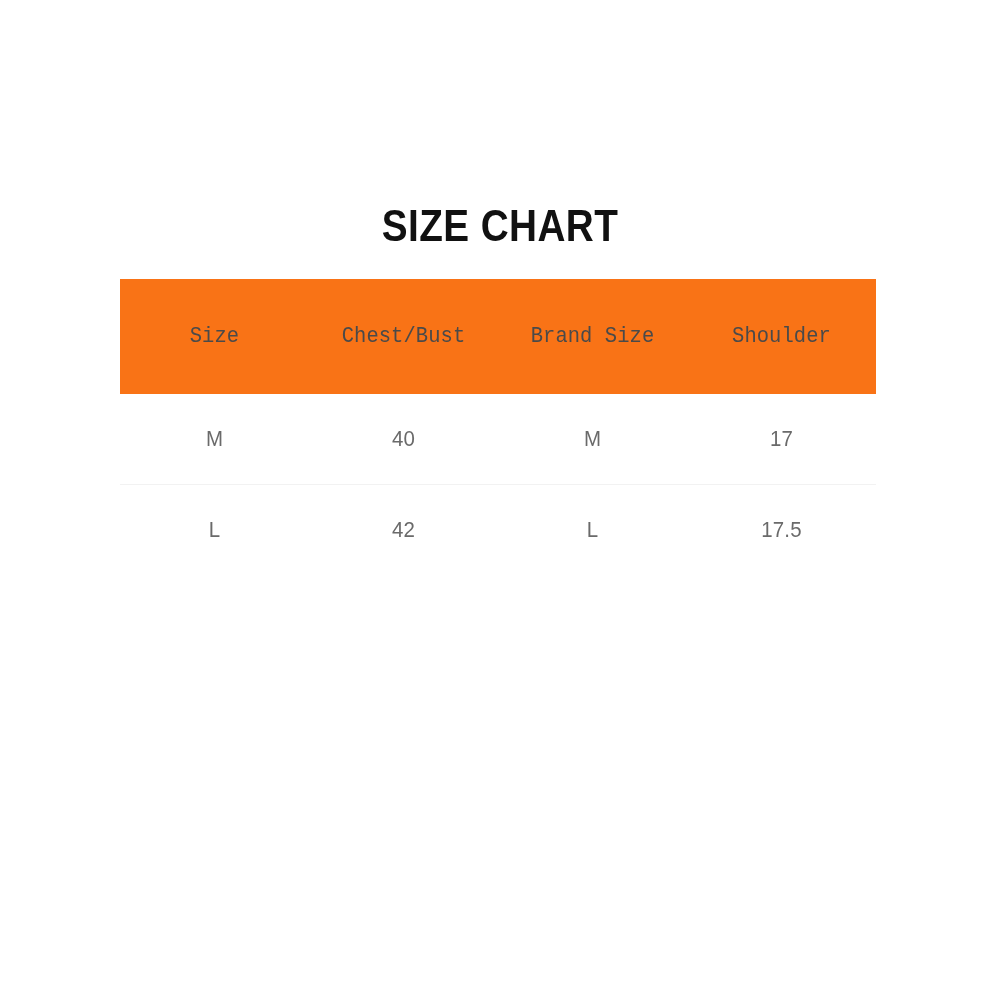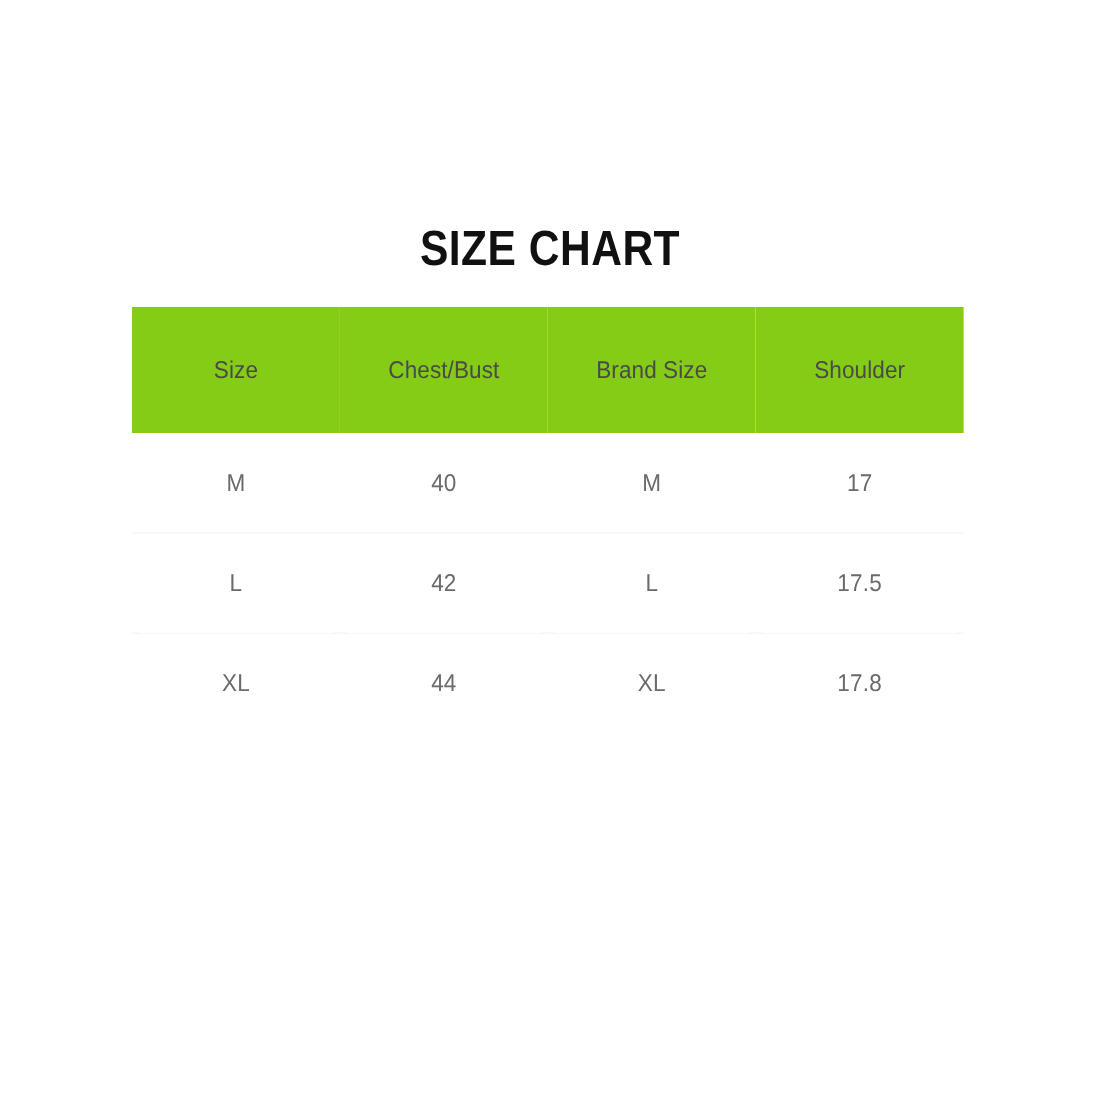--- a/index.html
+++ b/index.html
@@ -48,21 +48,22 @@
     left: 120px;
     top: 246px;
     width: 756px;
     border-collapse: collapse;
     table-layout: fixed;
   }
 
   .size-table col { width: 189px; }
 
   .size-table thead tr {
-    background: #84cc16;
+    background: #f97316;
+    font-family: Liberation Mono, monospace;
   }
 
   .size-table thead th {
     height: 115px;
     padding: 0;
     text-align: center;
     vertical-align: middle;
     font-size: 22px;
     font-weight: 400;
     color: #4a4a4a;
@@ -117,22 +118,16 @@
         <td>40</td>
         <td>M</td>
         <td>17</td>
       </tr>
       <tr>
         <td>L</td>
         <td>42</td>
         <td>L</td>
         <td>17.5</td>
       </tr>
-      <tr>
-        <td>XL</td>
-        <td>44</td>
-        <td>XL</td>
-        <td>17.8</td>
-      </tr>
     </tbody>
   </table>
 
 </div>
 
 </body></html>

